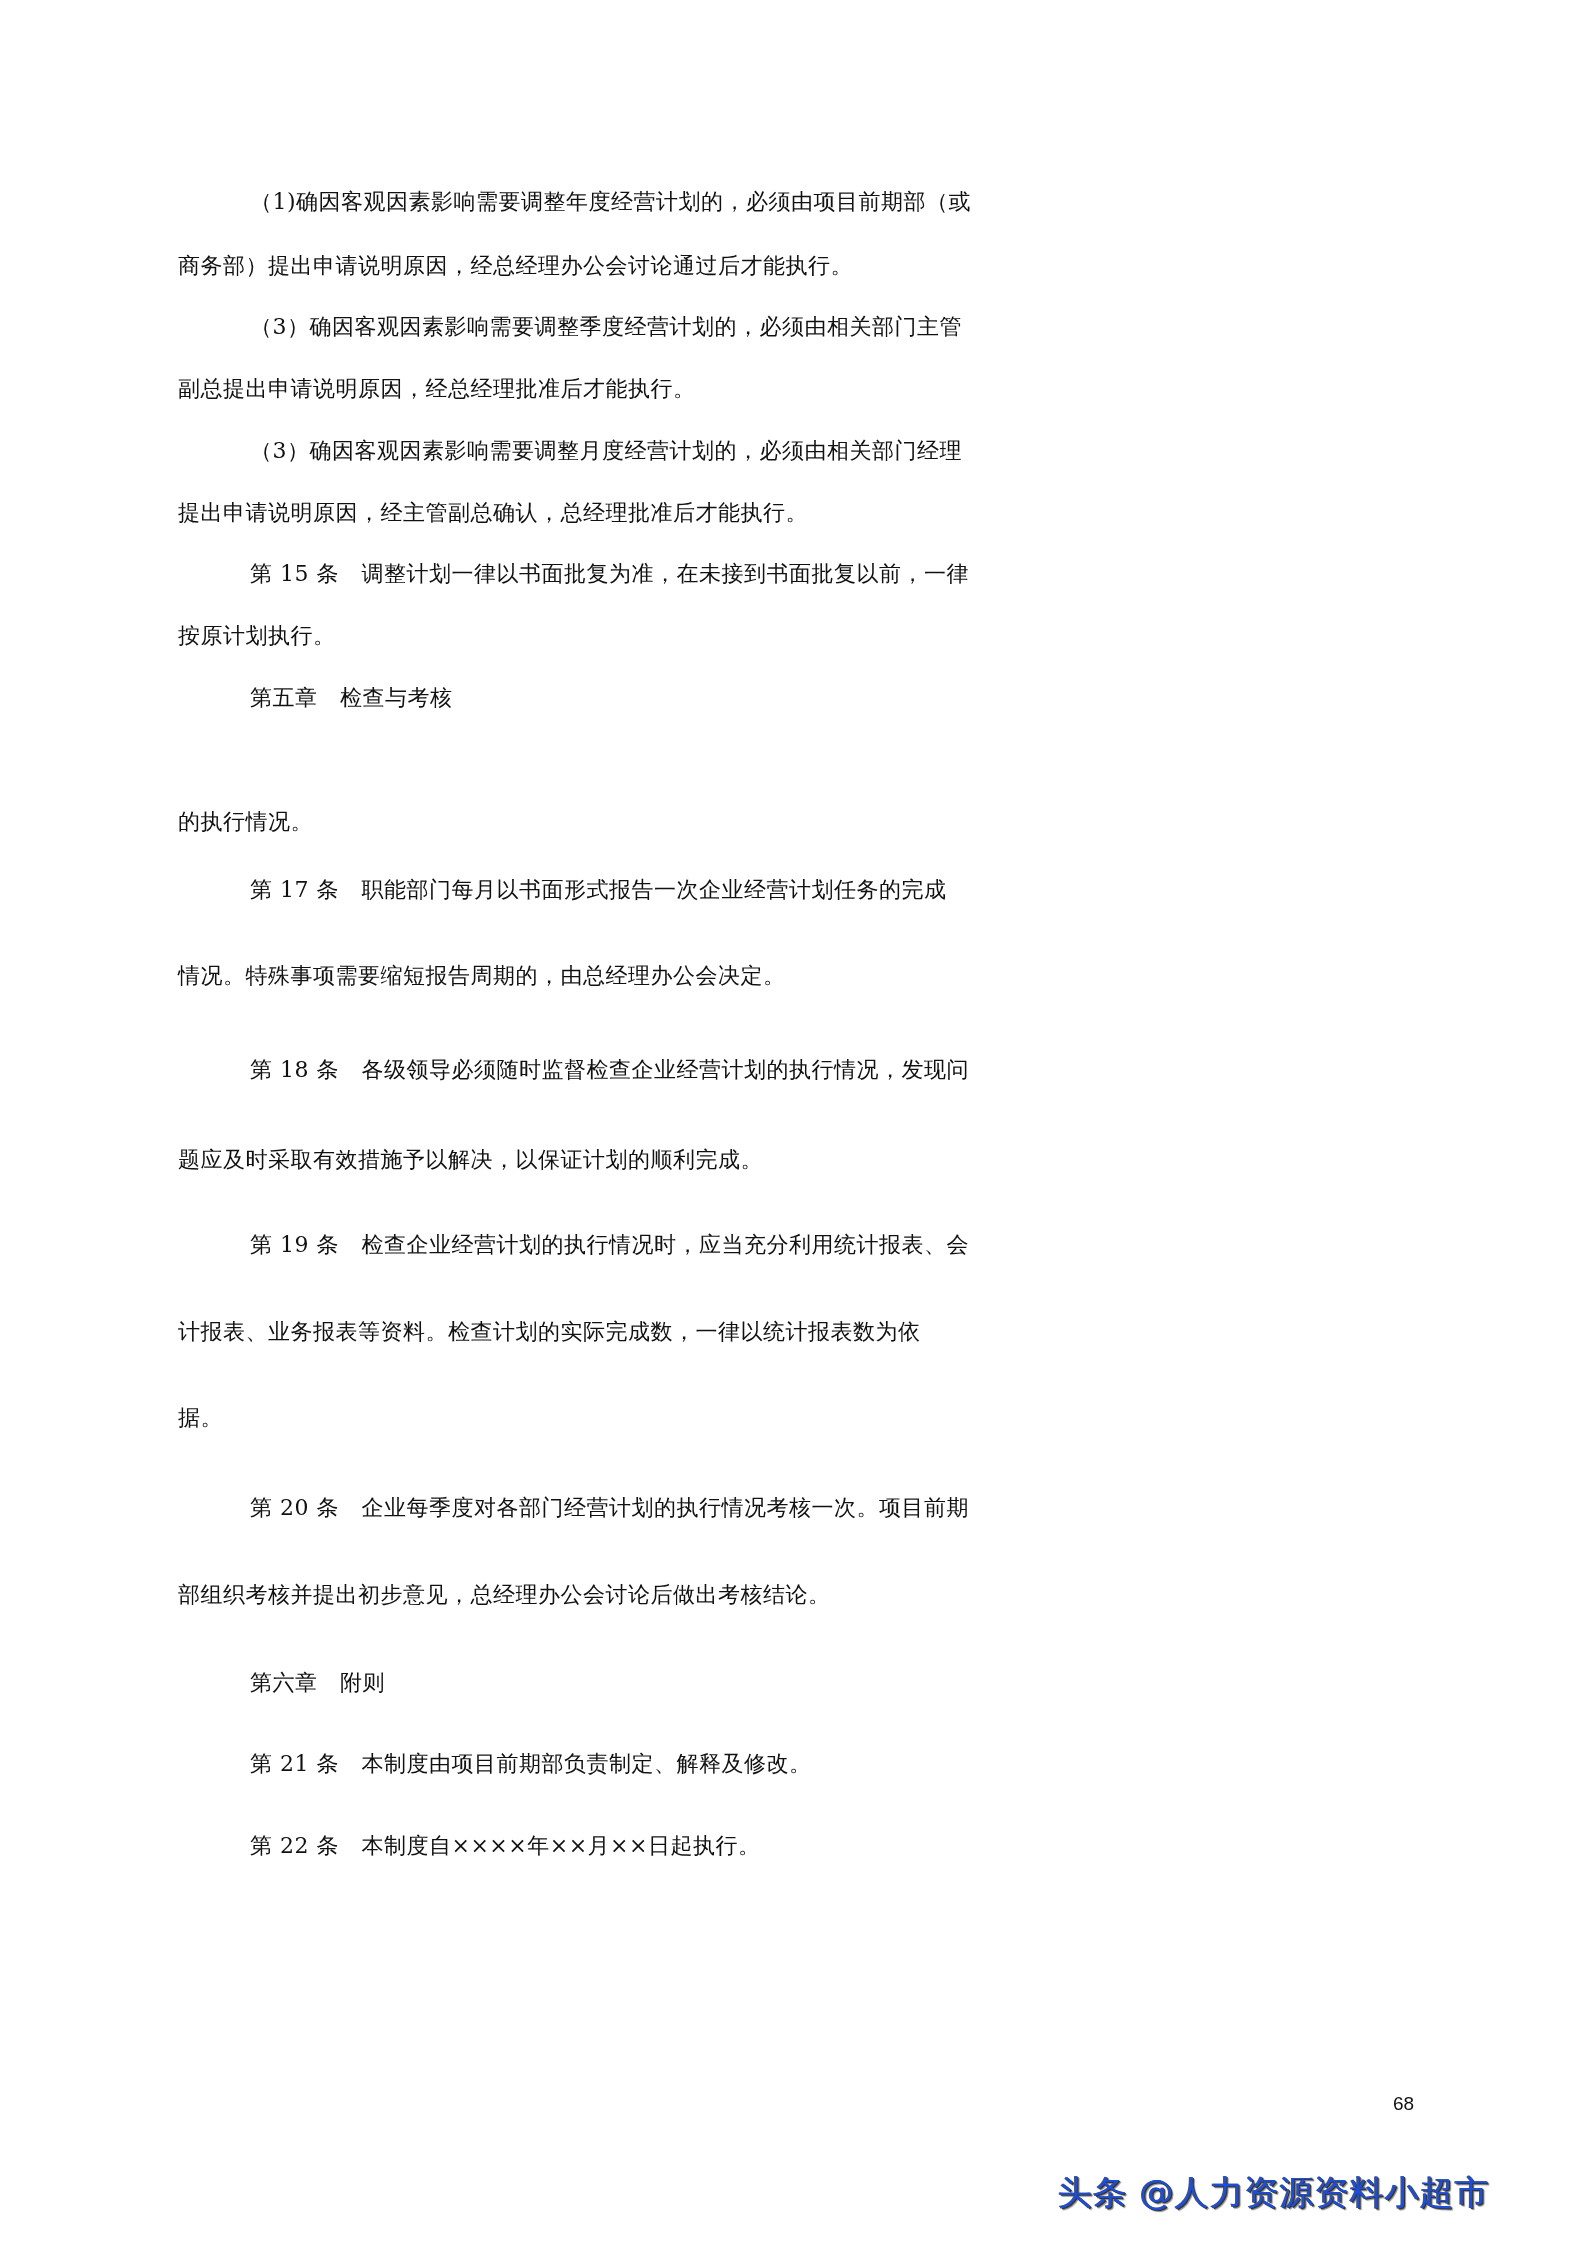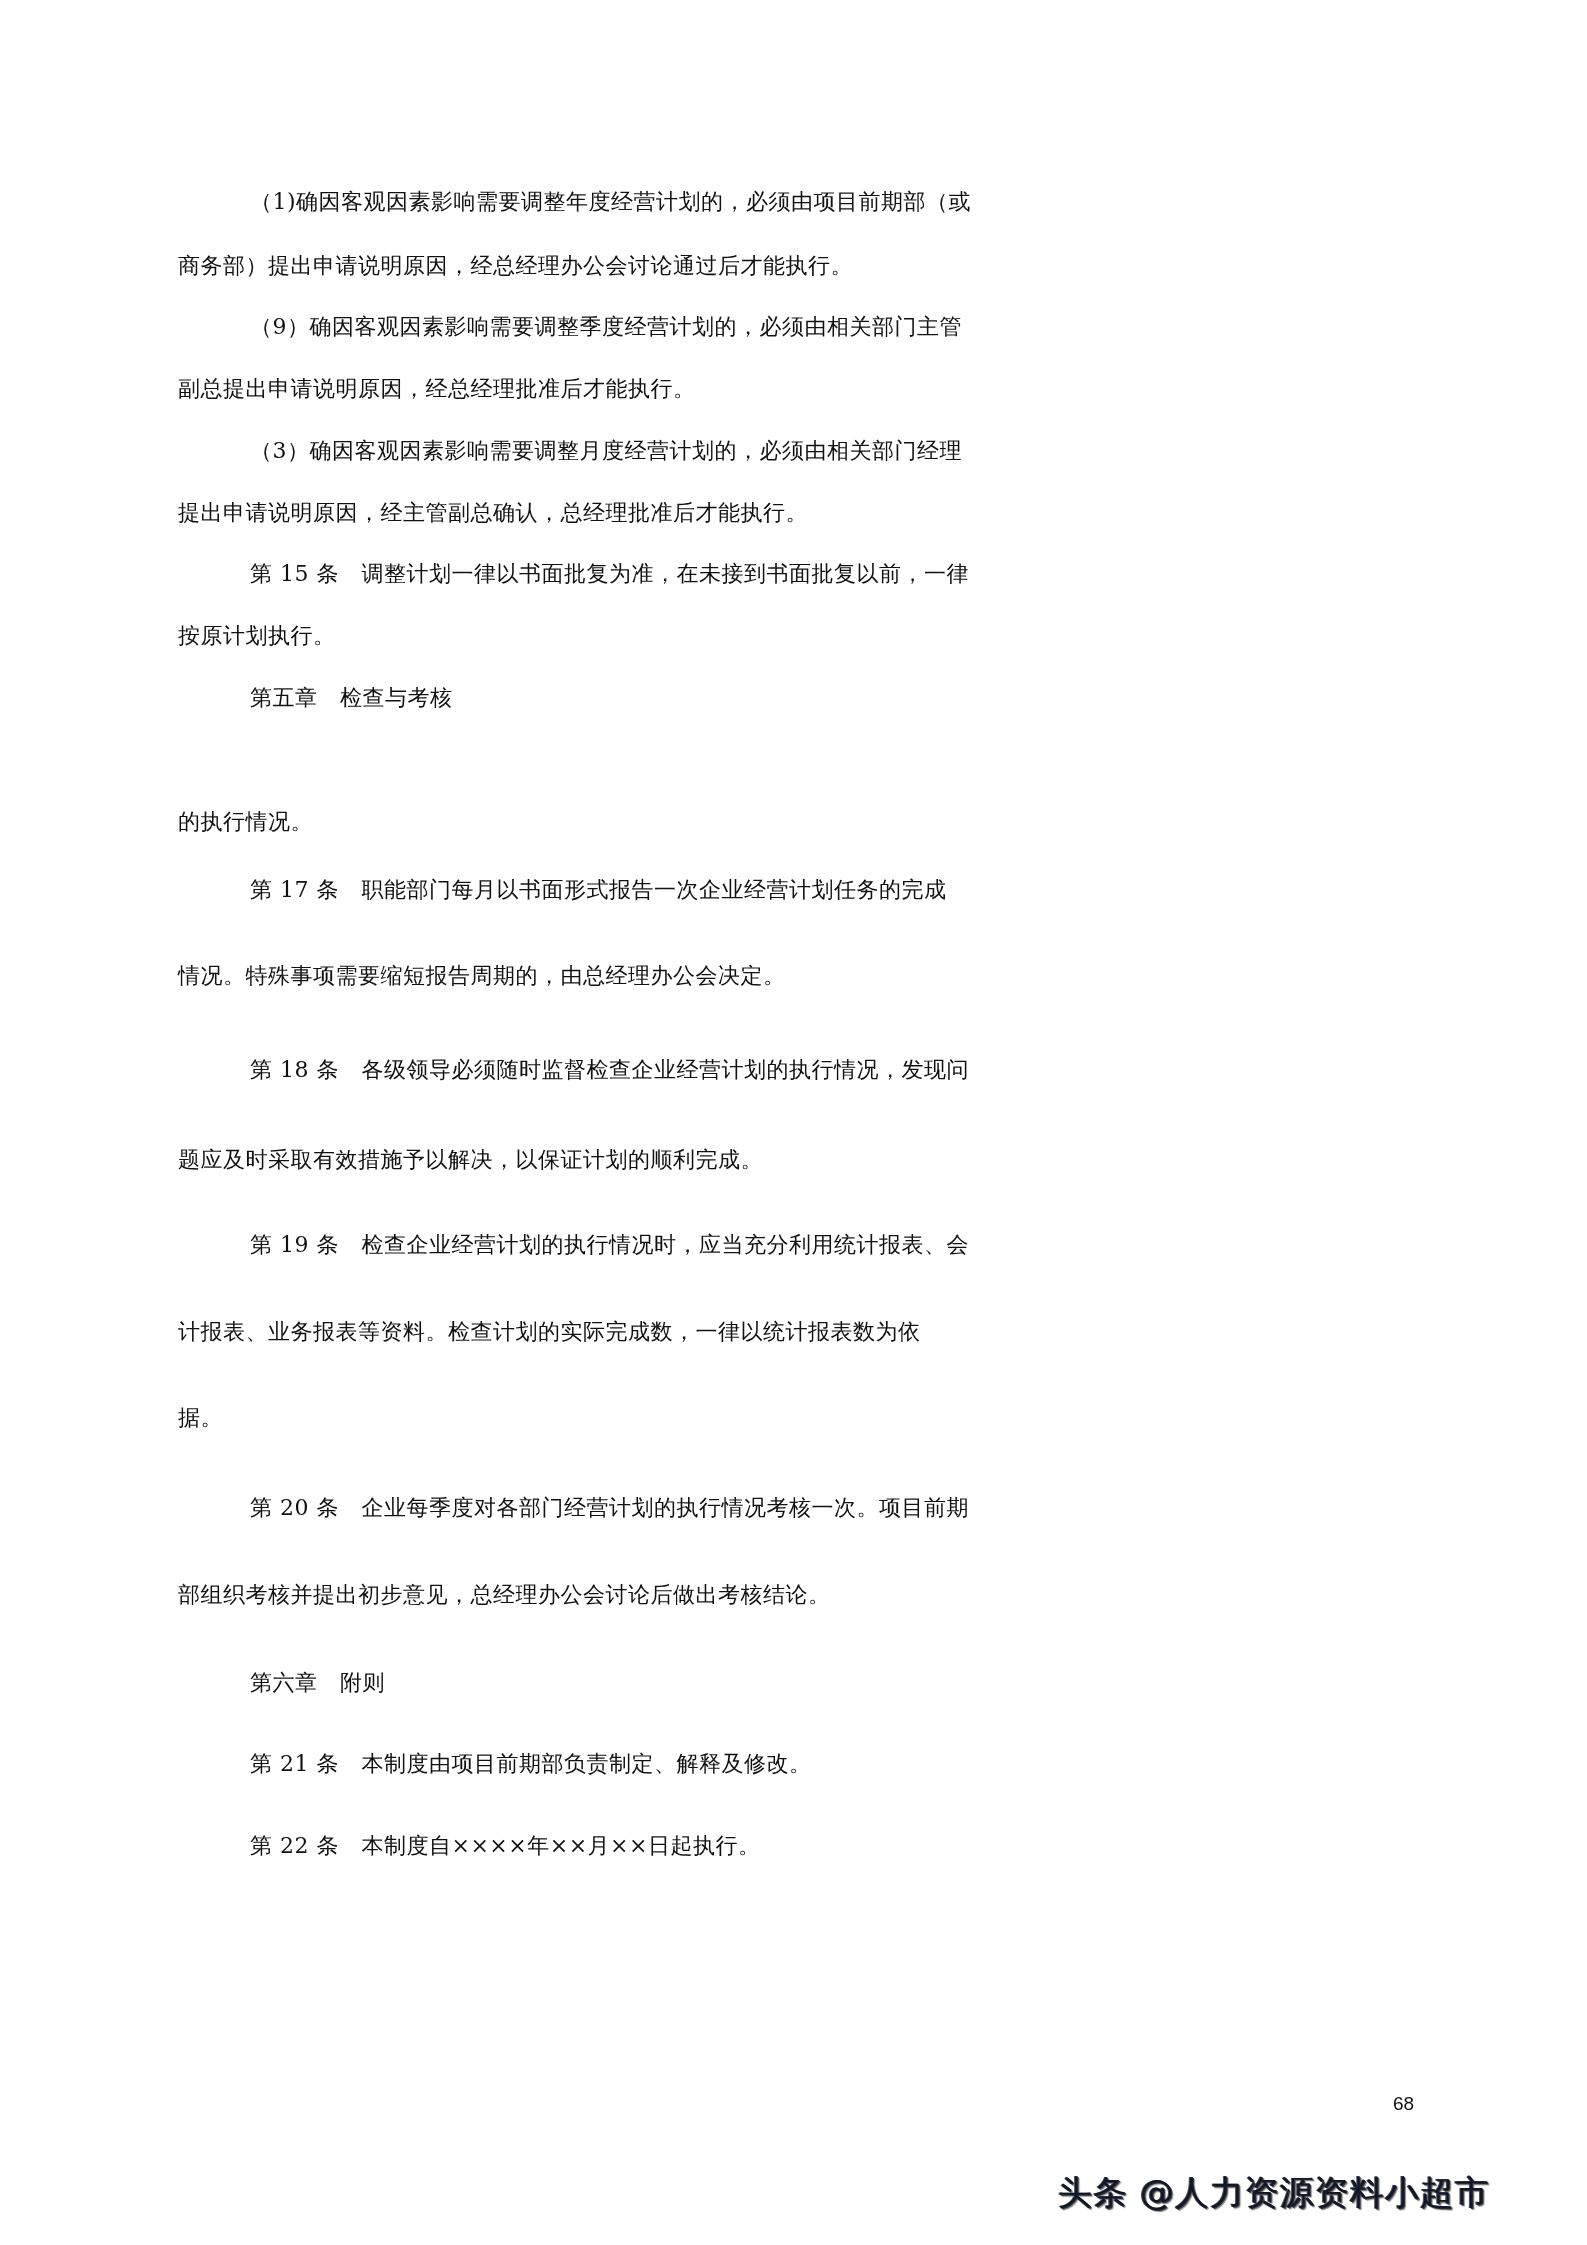--- a/index.html
+++ b/index.html
@@ -40,36 +40,36 @@
     font-size: 19px;
     color: #111111;
     text-align: right;
   }
   .watermark {
     position: absolute;
     left: 1058px;
     top: 2170px;
     font-family: "DejaVu Sans", sans-serif;
     font-size: 34px;
-    color: #0f172a;
+    color: #1d4ed8;
     letter-spacing: 1px;
     text-shadow:
       1px 1px 0 #333,
       -1px 0 0 #555,
       2px 2px 1px rgba(0,0,0,0.45);
     white-space: nowrap;
   }
 </style>
 </head>
 <body>
 
 <div class="page">
   <div class="line indent" style="top:182px">（1)确因客观因素影响需要调整年度经营计划的，必须由项目前期部（或</div>
   <div class="line" style="top:246px">商务部）提出申请说明原因，经总经理办公会讨论通过后才能执行。</div>
-  <div class="line indent" style="top:307px">（9）确因客观因素影响需要调整季度经营计划的，必须由相关部门主管</div>
+  <div class="line indent" style="top:307px">（3）确因客观因素影响需要调整季度经营计划的，必须由相关部门主管</div>
   <div class="line" style="top:369px">副总提出申请说明原因，经总经理批准后才能执行。</div>
   <div class="line indent" style="top:431px">（3）确因客观因素影响需要调整月度经营计划的，必须由相关部门经理</div>
   <div class="line" style="top:493px">提出申请说明原因，经主管副总确认，总经理批准后才能执行。</div>
   <div class="line indent" style="top:554px">第 15 条　调整计划一律以书面批复为准，在未接到书面批复以前，一律</div>
   <div class="line" style="top:616px">按原计划执行。</div>
   <div class="line indent" style="top:678px">第五章　检查与考核</div>
   <div class="line" style="top:802px">的执行情况。</div>
   <div class="line indent" style="top:870px">第 17 条　职能部门每月以书面形式报告一次企业经营计划任务的完成</div>
   <div class="line" style="top:956px">情况。特殊事项需要缩短报告周期的，由总经理办公会决定。</div>
   <div class="line indent" style="top:1050px">第 18 条　各级领导必须随时监督检查企业经营计划的执行情况，发现问</div>

